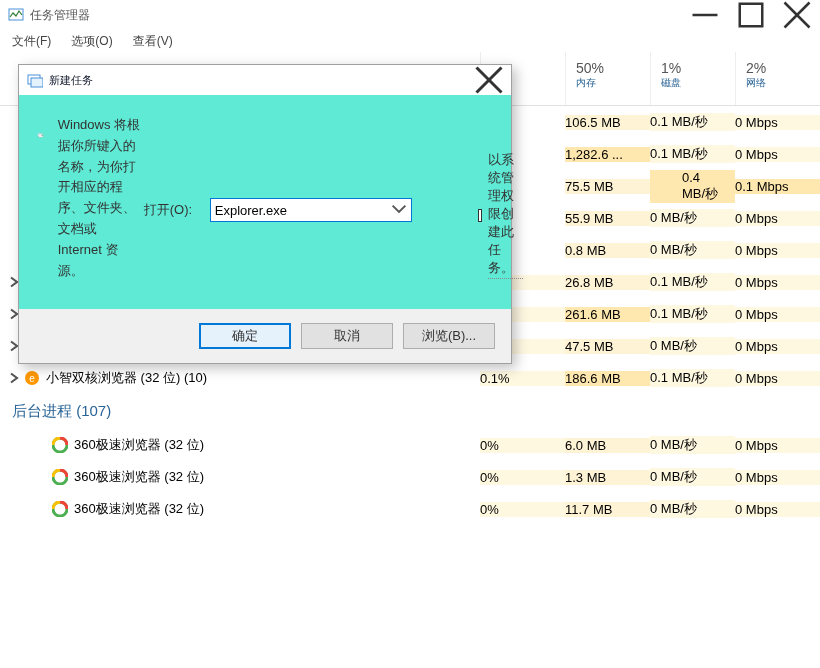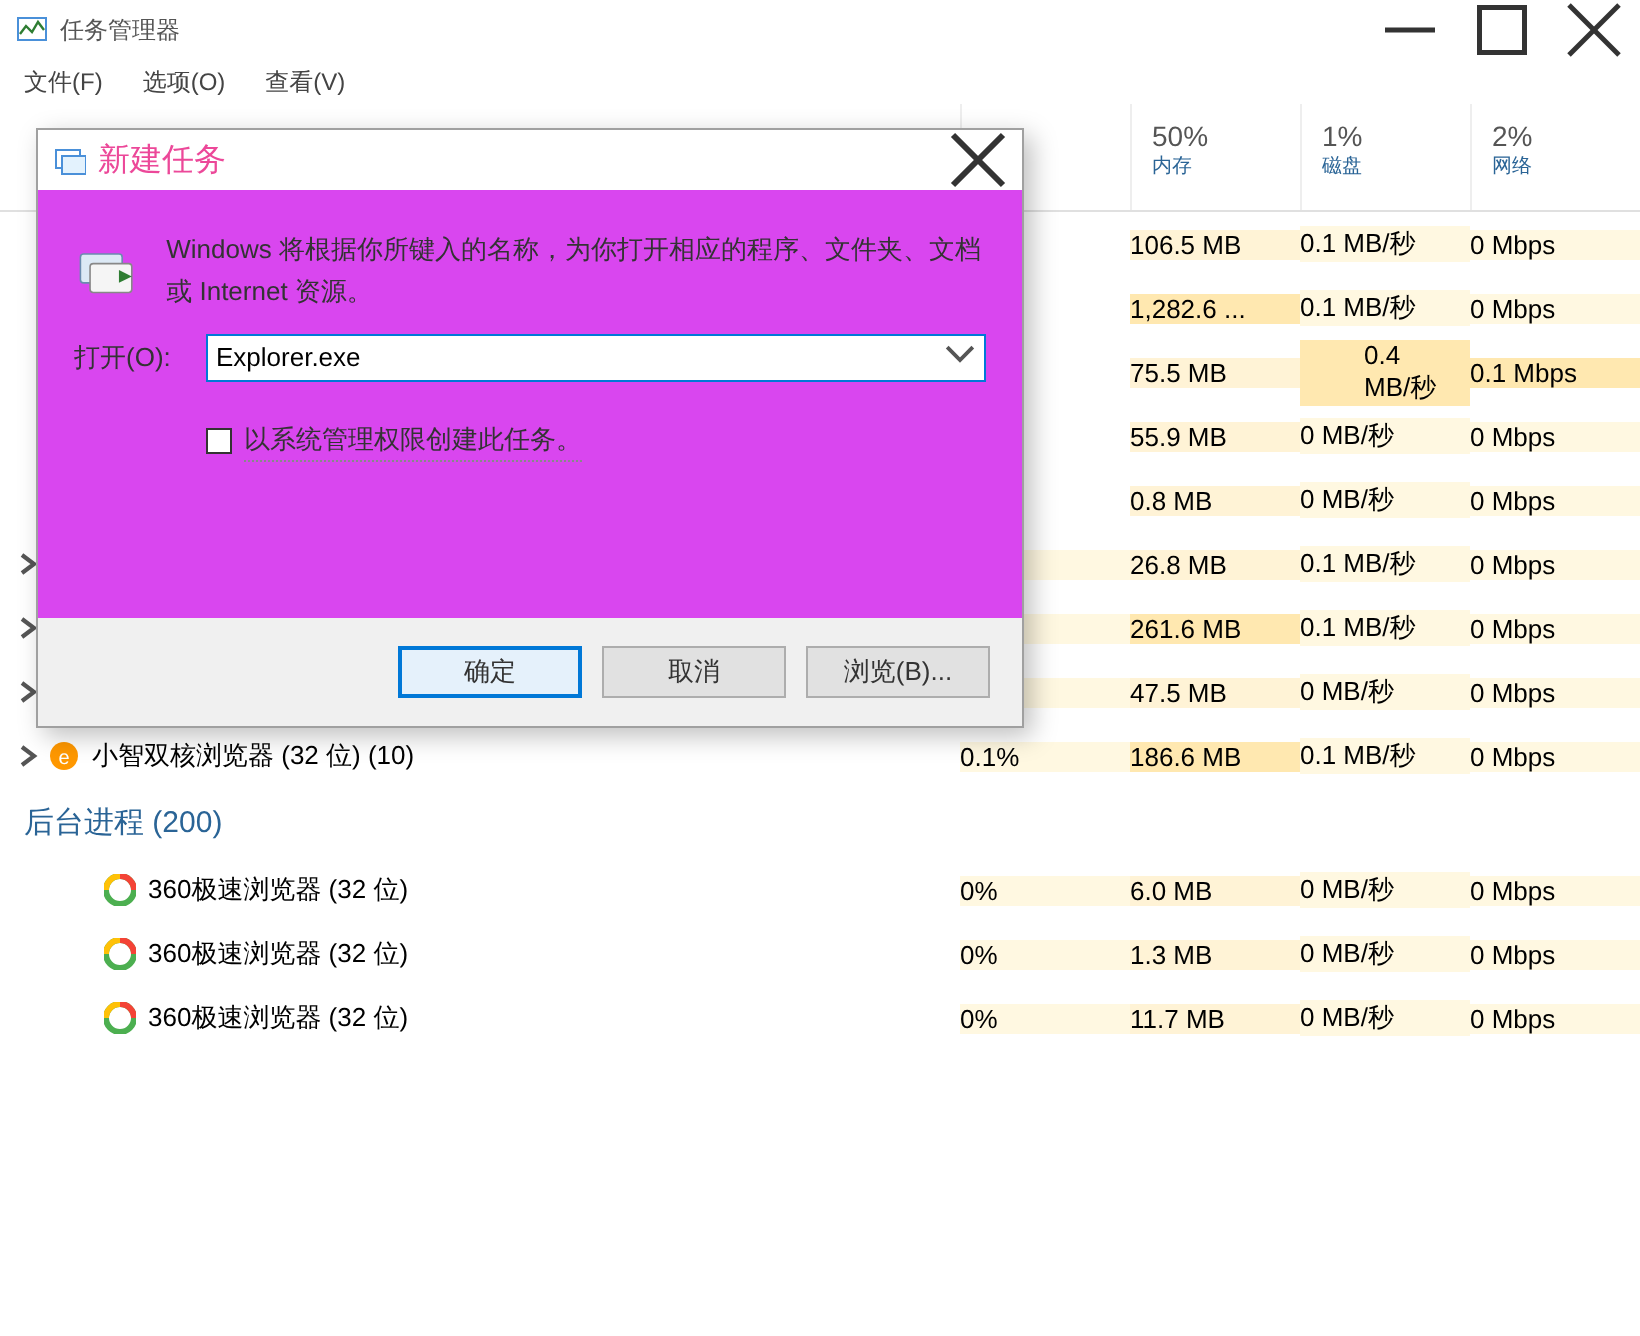--- a/index.html
+++ b/index.html
@@ -90,25 +90,25 @@
       left: 18px; top: 64px;
       width: 494px;
       height: 300px;
       background: #f0f0f0;
       border: 1px solid #a0a0a0;
       box-shadow: 4px 4px 12px rgba(0,0,0,0.25);
       display: flex; flex-direction: column;
     }
     .run-title {
       height: 30px; display: flex; align-items: center; background: #fff;
-      padding-left: 8px; font-size: 16px; color: #ec4899;
+      padding-left: 8px; font-size: 11px; color: #0f172a;
     }
     .run-title-icon { width: 16px; height: 16px; margin-right: 6px; display: inline-flex;}
     .run-close { margin-left: auto; width: 44px; height: 30px; display: flex; align-items: center; justify-content: center; color: #333; font-size: 14px;}
-    .run-body { flex: 1; background: #d946ef; padding: 20px 18px 14px 18px; display: flex; flex-direction: column; }
+    .run-body { flex: 1; background: #5eead4; padding: 20px 18px 14px 18px; display: flex; flex-direction: row; }
     .run-msgrow { display: flex; }
     .run-bigicon { width: 40px; height: 40px; margin-right: 14px; display: inline-flex;}
     .run-msg { font-size: 13px; color: #333; line-height: 1.6; }
     .run-openrow { display: flex; align-items: center; margin-top: 10px; }
     .run-openlabel { width: 66px; font-size: 13px; color: #333; }
     .run-combo {
       flex: 1; height: 24px; border: 1px solid #0078d7;
       background: #fff; display: flex; align-items: center;
       padding: 0 4px; position: relative; justify-content: center;
     }
@@ -315,21 +315,21 @@
               </svg>
             </span>
             <span>小智双核浏览器 (32 位) (10)</span>
           </div>
           <div class="cell cpu">0.1%</div>
           <div class="cell mem mem-hi">186.6 MB</div>
           <div class="cell disk">0.1 MB/秒</div>
           <div class="cell net">0 Mbps</div>
         </div>
       </div>
-    <div class="group-title">后台进程 (200)</div>
+    <div class="group-title">后台进程 (107)</div>
     <div id="bgrows-container">
         <div class="tm-row">
           <div class="cell-name" style="padding-left: 36px;">
             <span class="exp"></span>
             <span class="proc-icon">
               <svg viewBox="0 0 16 16">
                 <circle cx="8" cy="8" r="7" fill="none" stroke="#4caf50" stroke-width="3"></circle>
                 <path d="M8 1 A7 7 0 0 1 15 8" fill="none" stroke="#f44336" stroke-width="3"></path>
                 <path d="M1 8 A7 7 0 0 1 8 1" fill="none" stroke="#ffc107" stroke-width="3"></path>
                 <circle cx="8" cy="8" r="3" fill="#fff"></circle>

